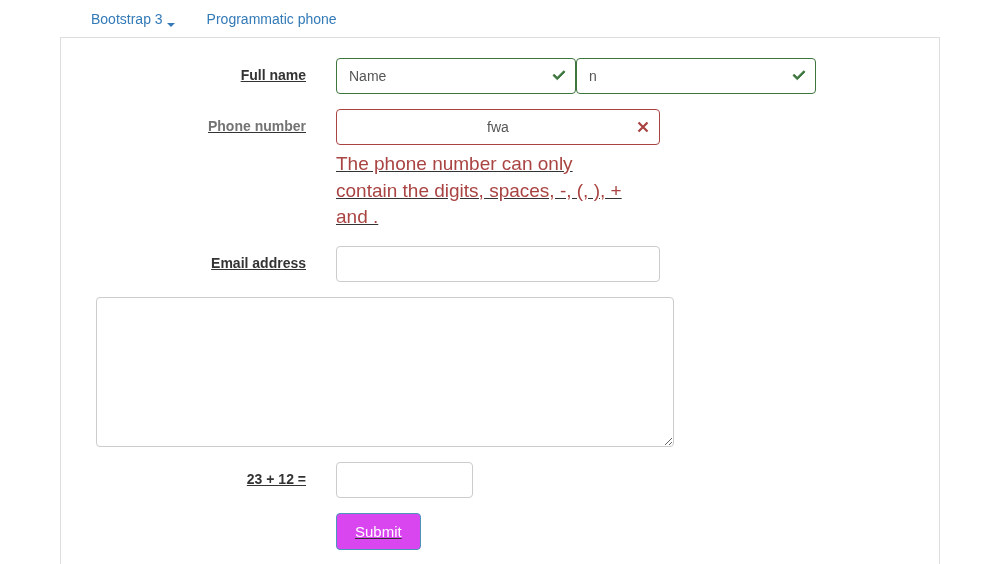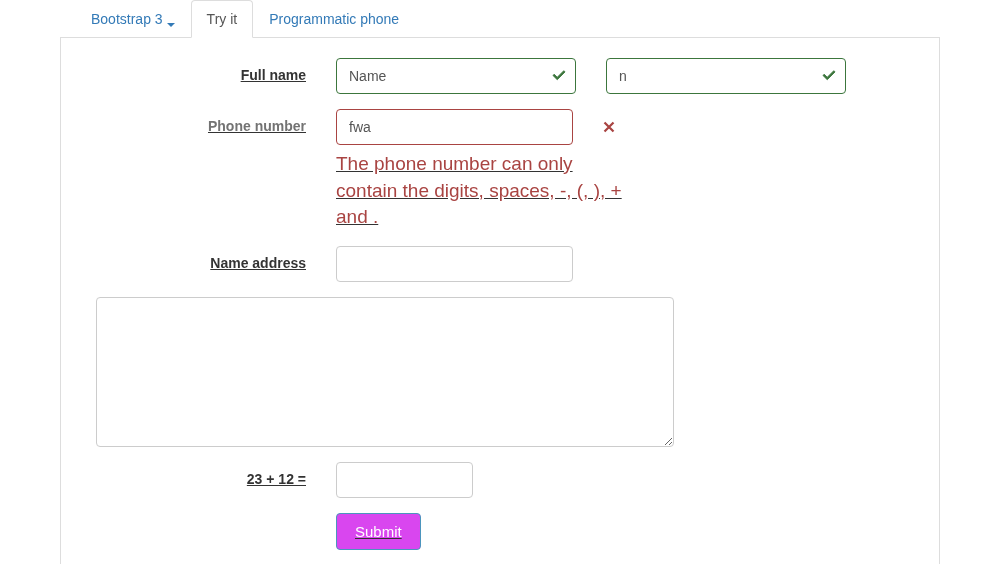--- a/index.html
+++ b/index.html
@@ -65,21 +65,20 @@
     }
     .label-col.error { color: #737373; }
     .input-col {
       flex: 0 0 auto;
       display: flex;
       flex-direction: column;
       padding-left: 15px;
     }
     .input-pair {
       display: flex;
-      gap: 30px;
     }
     .form-control {
       height: 36px;
       padding: 6px 12px;
       font-size: 14px;
       line-height: 1.42857143;
       color: #555;
       background: #fff;
       border: 1px solid #ccc;
       border-radius: 4px;
@@ -92,21 +91,21 @@
     .fc-feedback {
       position: absolute;
       top: 0; right: 0;
       width: 34px; height: 36px;
       display: flex;
       align-items: center;
       justify-content: center;
       pointer-events: none;
     }
     .w-240 { width: 240px; }
-    .w-290 { width: 237px; }
+    .w-290 { width: 324px; text-align: center; }
     .w-137 { width: 137px; }
     .valid .form-control { border-color: #3c763d; }
     .valid .fc-feedback svg { stroke: #3c763d; fill: #3c763d; }
     .invalid .form-control { border-color: #a94442; }
     .invalid .fc-feedback svg { fill: #a94442; }
     textarea.form-control {
       height: 150px;
       width: 578px;
       resize: both;
     }
@@ -128,23 +127,20 @@
     }
   </style>
 </head>
 <body>
 
 <div class="container">
   <ul class="nav-tabs">
     <li class="nav-tab">
       <span>Bootstrap 3</span>
       <span class="caret"></span>
-    </li>
-    <li class="nav-tab active">
-      <span>Try it</span>
     </li>
     <li class="nav-tab">
       <span>Programmatic phone</span>
     </li>
   </ul>
 
   <div class="panel">
 
     <div class="form-row">
       <div class="label-col">Full name</div>
@@ -179,21 +175,21 @@
             <svg width="12" height="12" viewBox="0 0 16 16">
                 <path d="M2 2l12 12M14 2L2 14" stroke="#a94442" stroke-width="3" fill="none"></path>
               </svg>
           </span>
         </div>
         <div class="help-block">The phone number can only contain the digits, spaces, -, (, ), + and .</div>
       </div>
     </div>
 
     <div class="form-row">
-      <div class="label-col">Name address</div>
+      <div class="label-col">Email address</div>
       <div class="input-col">
         <div class="fc-wrap">
           <input class="form-control w-290" type="text" value="" style="">
         </div>
       </div>
     </div>
 
     <div class="form-row">
       <div class="input-col">
         <textarea class="form-control" style=""></textarea>

